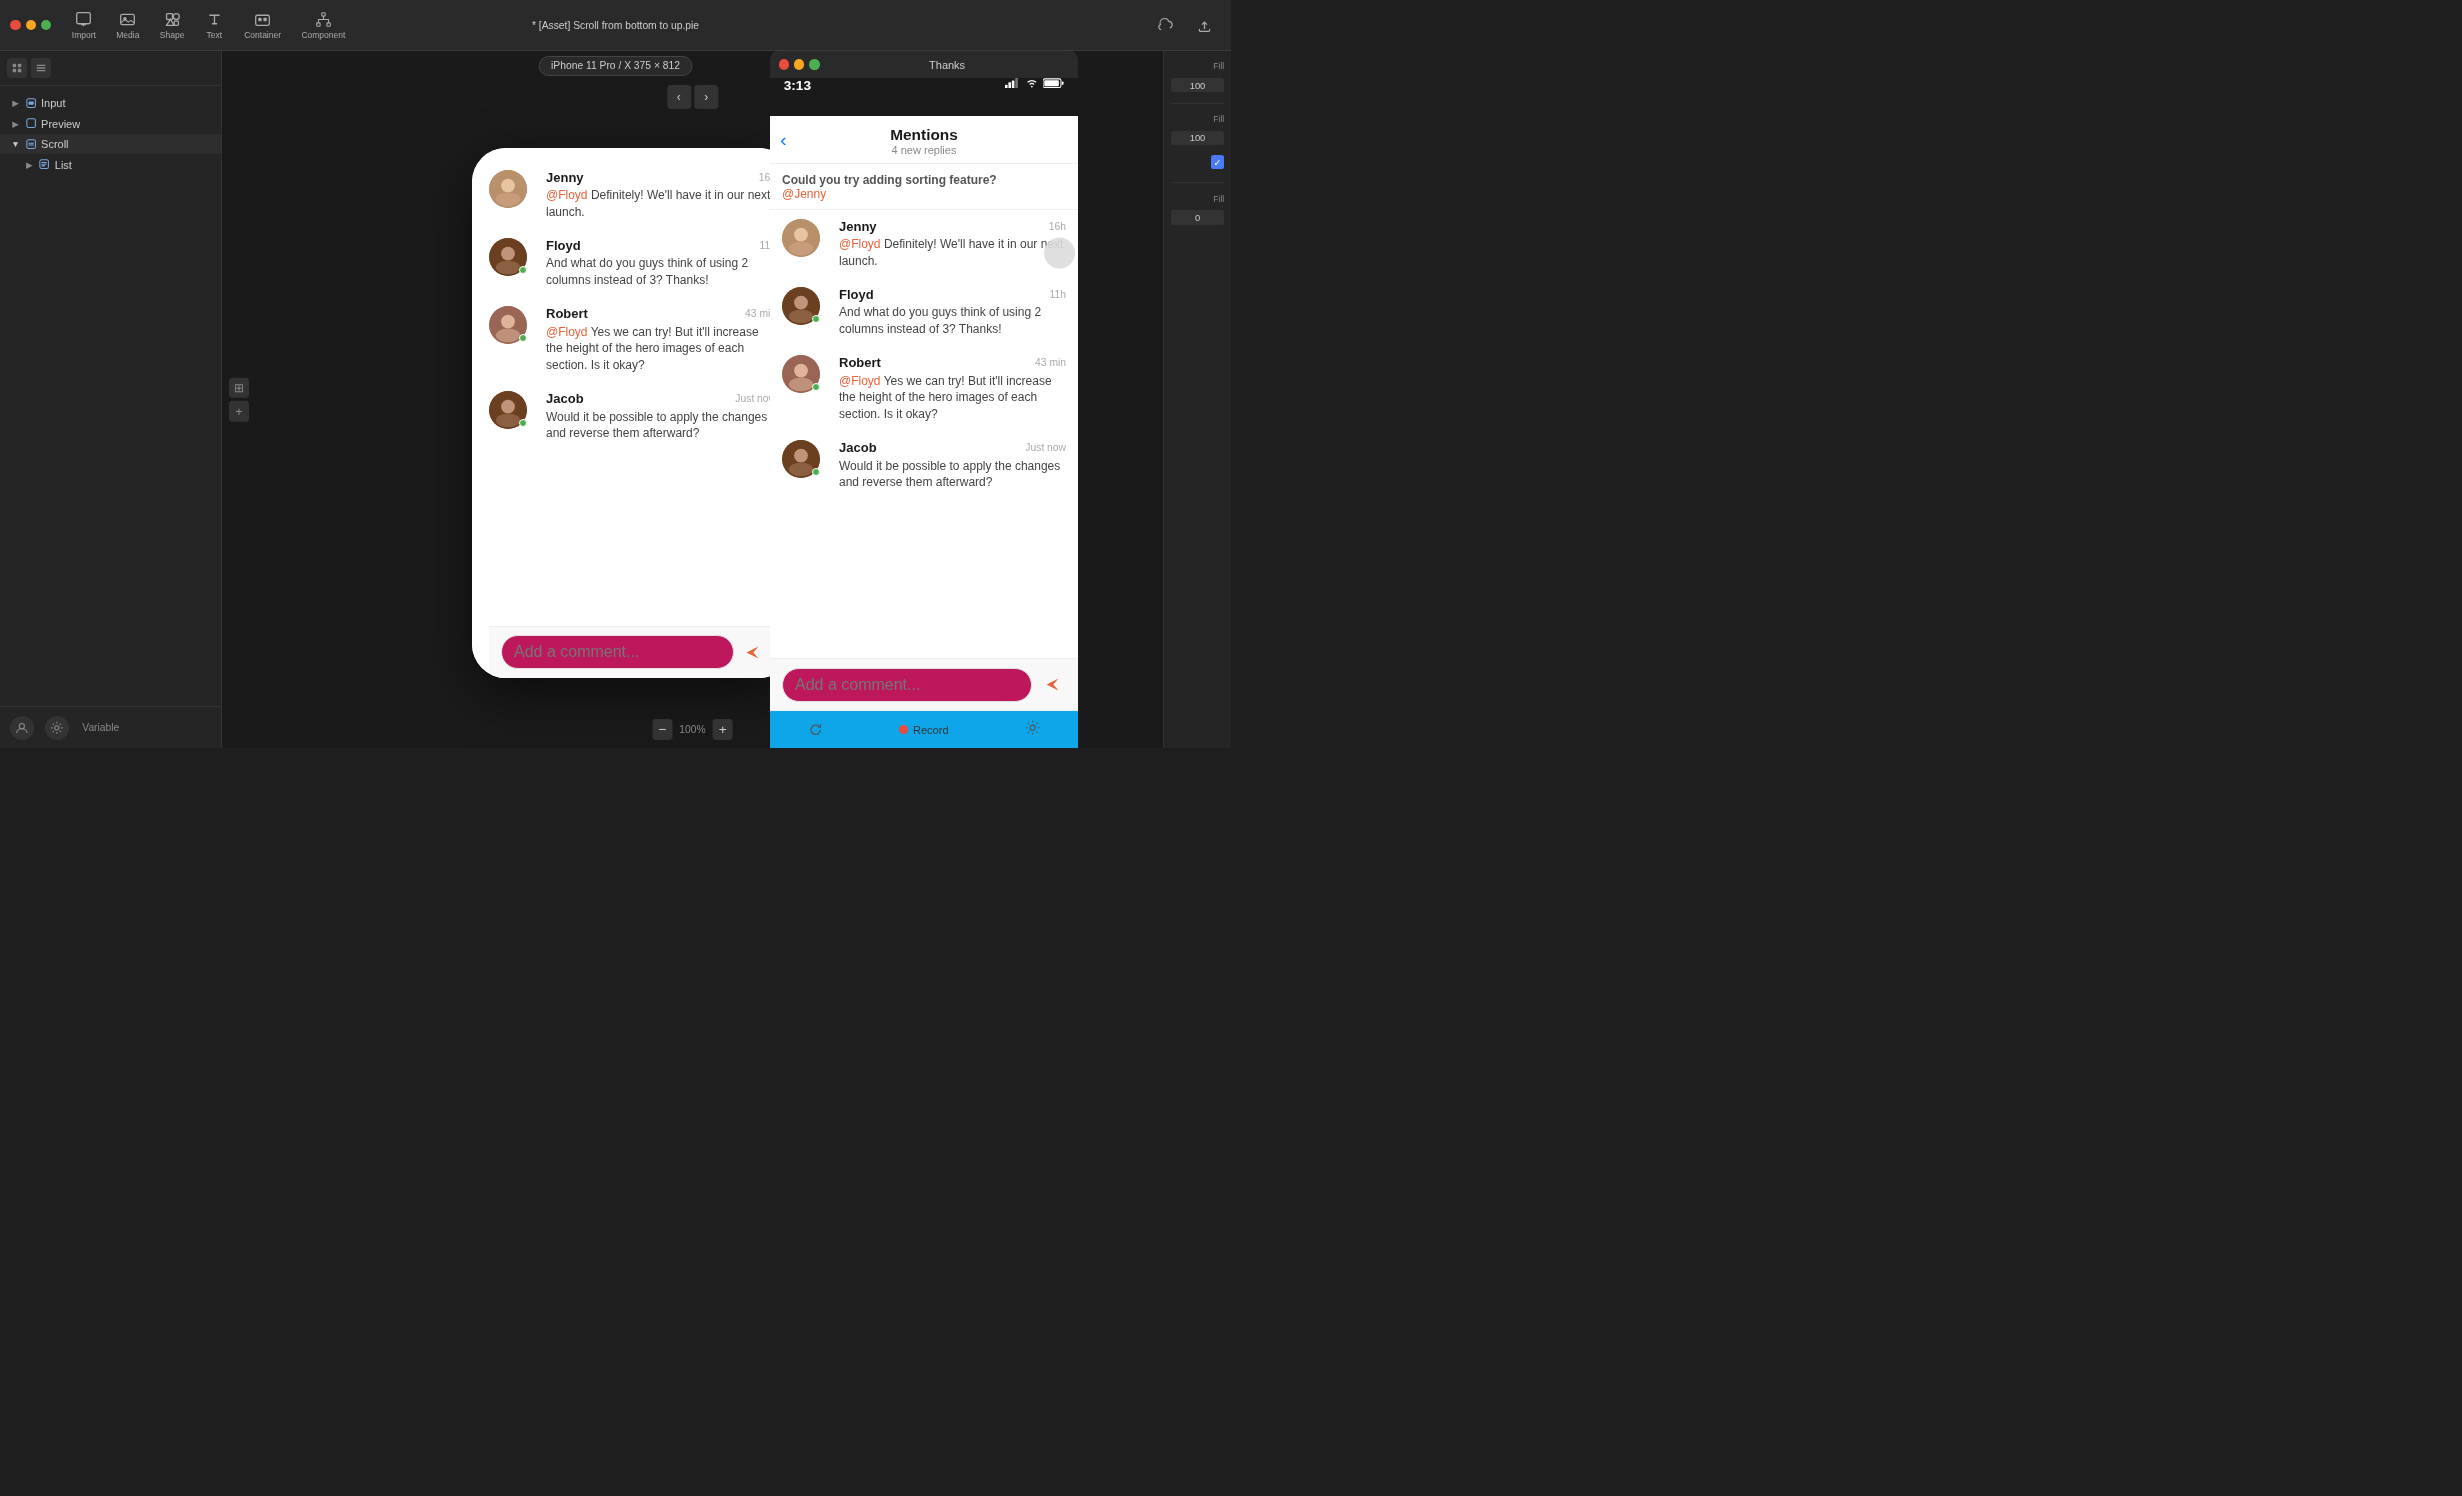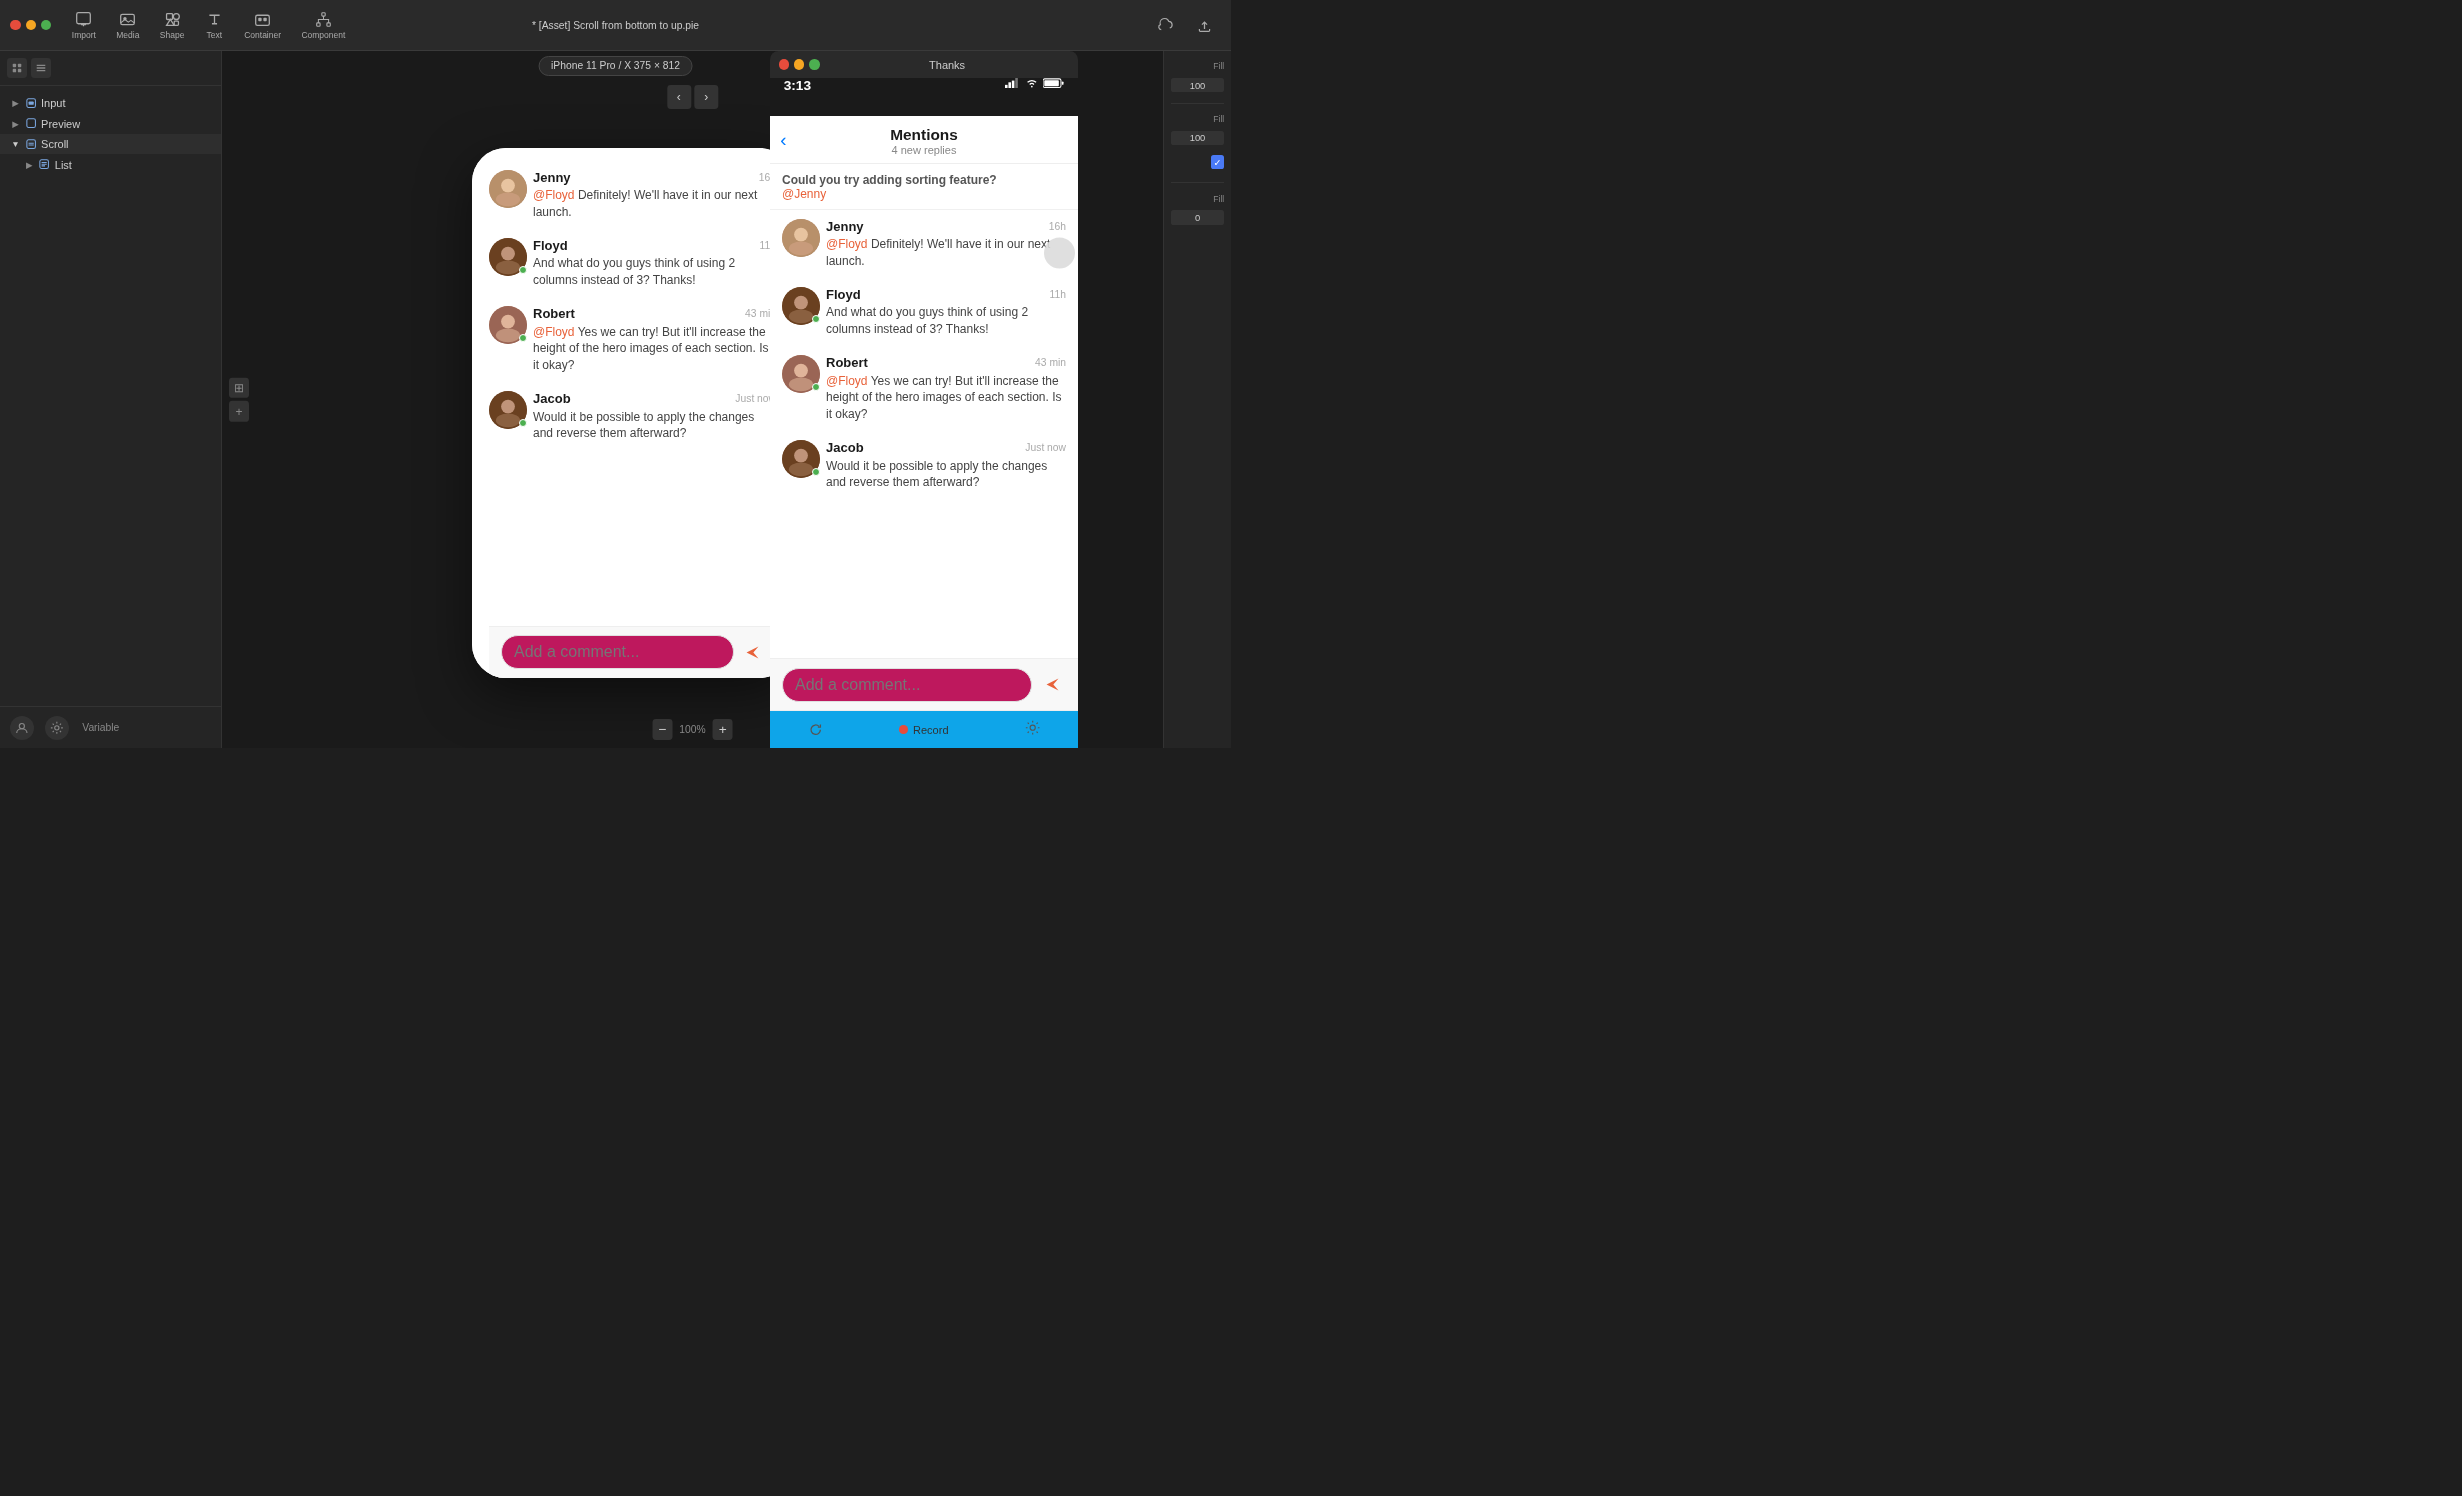--- a/index.html
+++ b/index.html
@@ -150,21 +150,21 @@
       width: 321px;
       height: 530px;
       box-shadow: 0 17px 51px rgba(0,0,0,0.5);
       overflow: hidden;
       position: relative;
       margin-top: 26px;
     }
     .msg-item {
       display: flex;
       padding: 8.5px 12px;
-      gap: 6px;
+      gap: 19px;
       align-items: flex-start;
     }
     .avatar-wrap {
       position: relative;
       flex-shrink: 0;
     }
     .avatar {
       width: 38px;
       height: 38px;
       border-radius: 50%;

